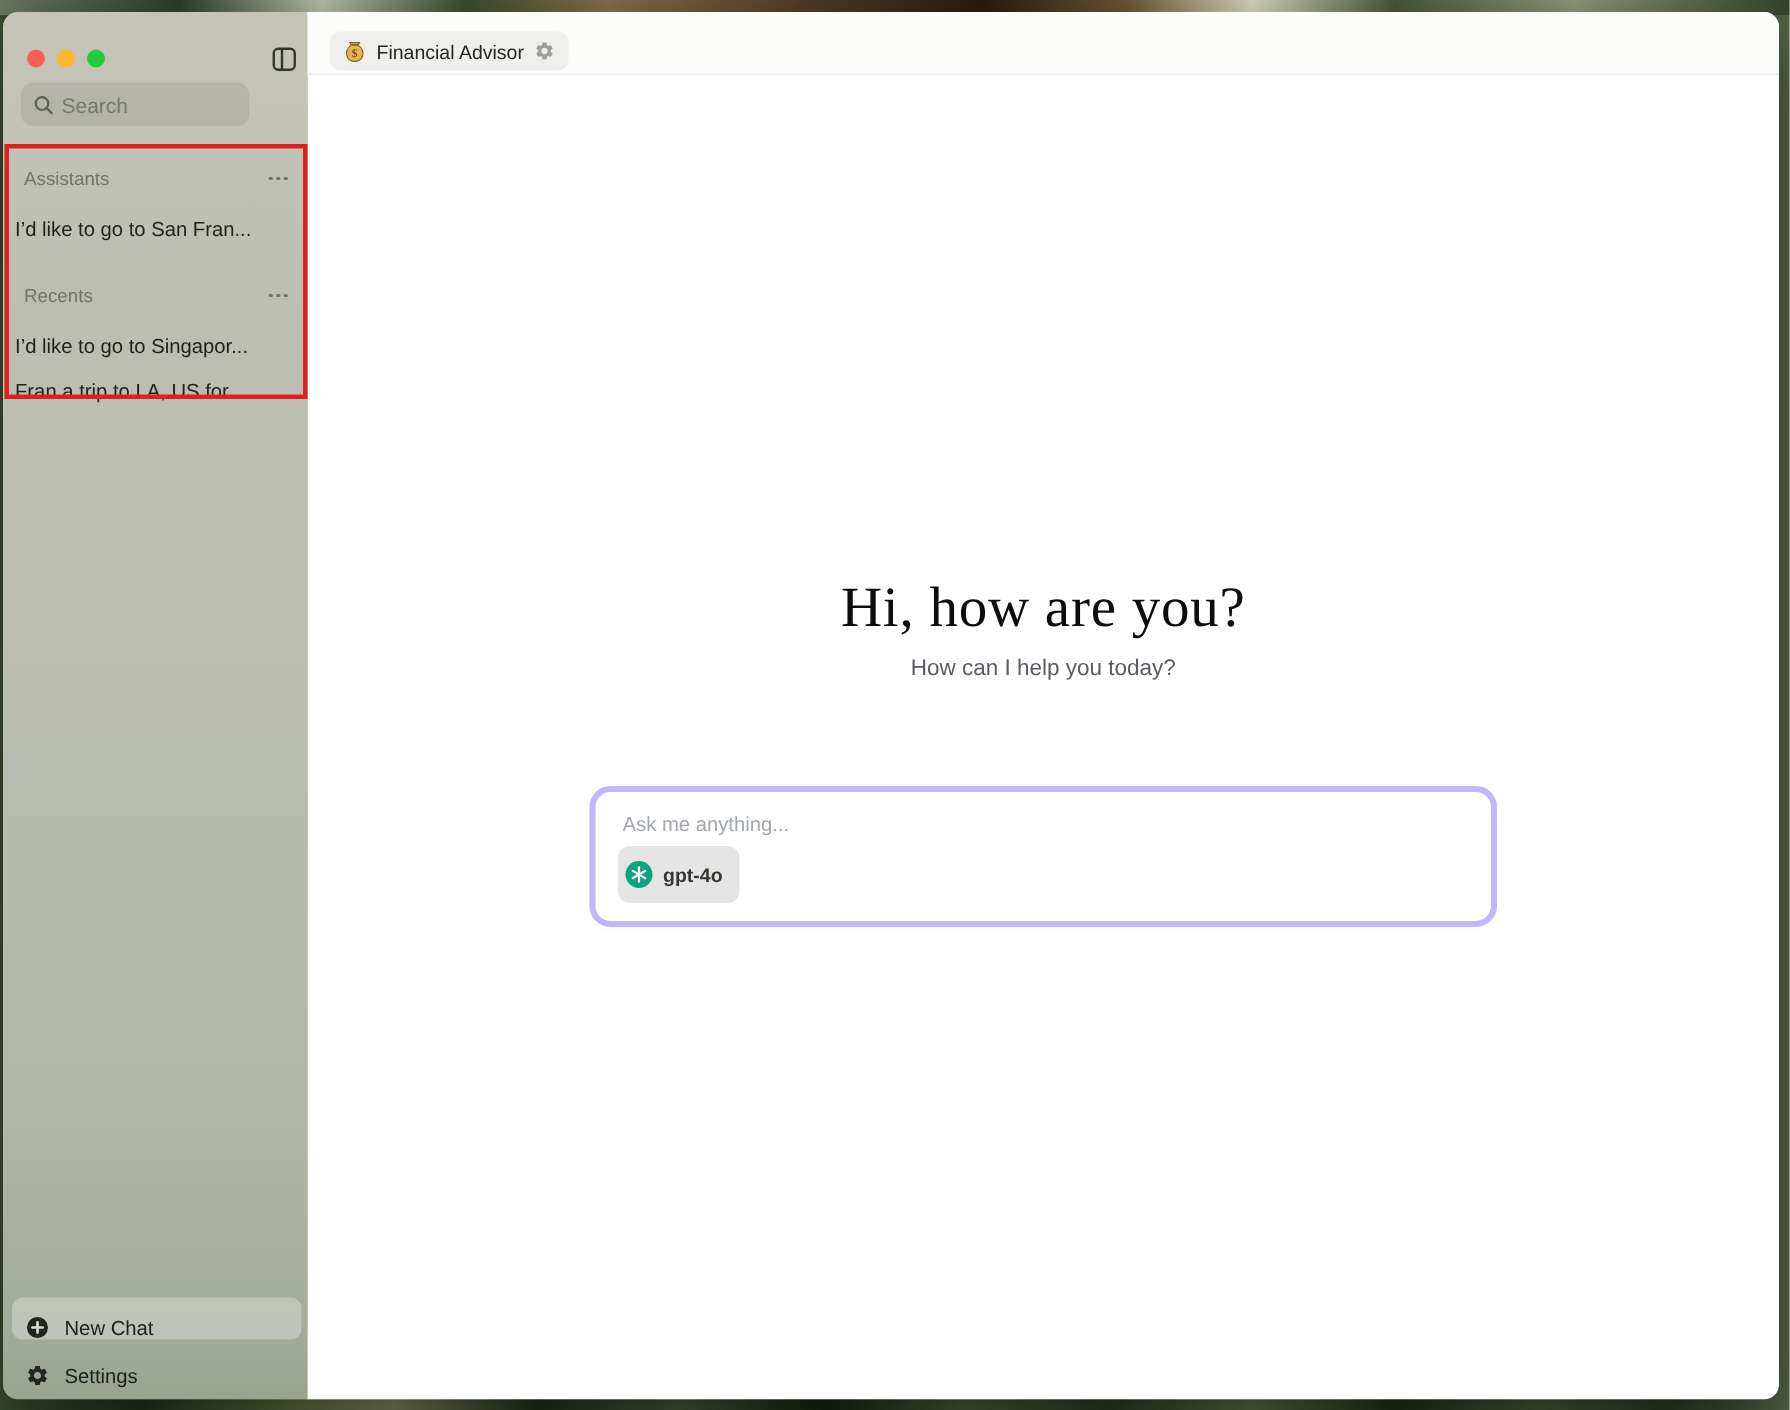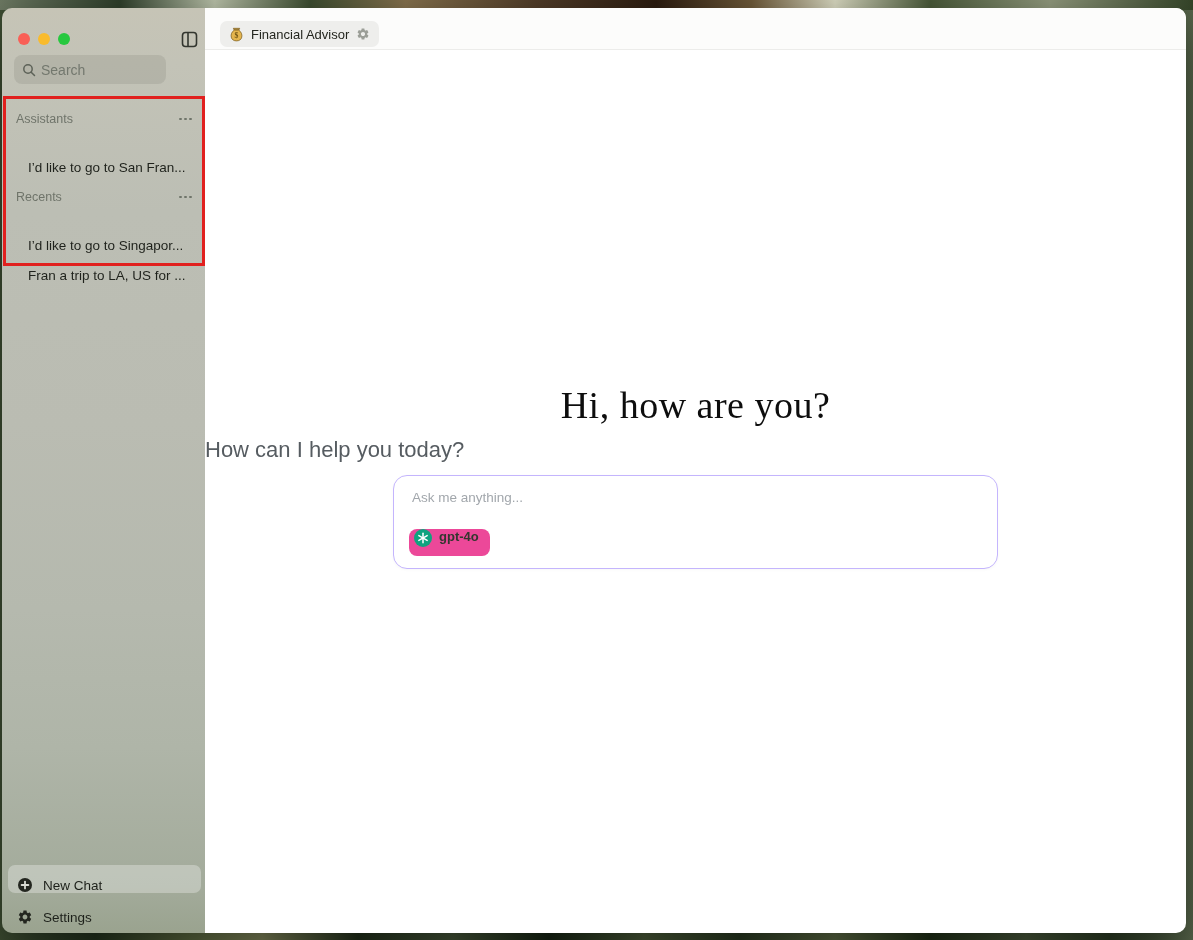--- a/index.html
+++ b/index.html
@@ -45,24 +45,23 @@
     font-family:"Liberation Sans",sans-serif; font-size:14px; color:#3c4038;
   }
   .search-wrap input::placeholder { color:#73786e; opacity:1; }
 
   .section-header {
     position:absolute; left:14px; right:10px; height:16px;
     display:flex; align-items:center; justify-content:space-between;
     font-size:12.5px; font-weight:500; color:#6f746a;
   }
   .chat-item {
-    position:absolute; left:26px; right:8px; height:18px;
+    position:absolute; left:8px; right:8px; height:18px;
     font-size:13.5px; color:#1f221c; white-space:nowrap; overflow:hidden;
     cursor:default;
-    margin-top:15px;
   }
   .ellipsis-dots { display:flex; gap:2.5px; padding-right:3px; cursor:pointer; }
   .ellipsis-dots i { width:2.6px; height:2.6px; border-radius:50%; background:#6f746a; }
 
   .annotation-rect {
     position:absolute; left:1px; top:88px; width:202px; height:170px;
     border:3px solid #e1201e; pointer-events:none; z-index:5;
   }
 
   .sidebar-footer { position:absolute; left:6px; right:4px; bottom:8px; }
@@ -90,38 +89,38 @@
   }
   .tab-label { font-size:13px; font-weight:500; color:#24261f; }
   .tab-gear { display:flex; align-items:center; cursor:pointer; }
 
   .greeting-title {
     position:absolute; top:375px; left:0; width:100%; text-align:center;
     font-family:"Liberation Serif", serif; font-size:38px; font-weight:400;
     color:#0d0d0d; letter-spacing:0.5px;
   }
   .greeting-sub {
-    position:absolute; top:429px; left:0; width:100%; 
-    font-size:22px; color:#565c61;
+    position:absolute; top:429px; left:0; width:100%; text-align:center;
+    font-size:15px; color:#565c61;
   }
   .composer {
-    position:absolute; left:188px; top:467px; width:605px; height:94px;
-    background:#ffffff; border:1px solid #c4b5fd; border-radius:14px;
+    position:absolute; left:188px; top:516px; width:605px; height:94px;
+    background:#ffffff; border:4px solid #c4b5fd; border-radius:14px;
     box-shadow:0 1px 3px rgba(0,0,0,0.03);
   }
   .composer input {
     position:absolute; left:18px; top:14px; width:560px; border:none; outline:none;
     font-family:"Liberation Sans",sans-serif; font-size:13.5px; color:#333;
     background:transparent;
   }
   .composer input::placeholder { color:#a2a7ac; opacity:1; }
   .model-chip {
-    position:absolute; left:15px; bottom:12px; height:27px;
-    background:#ec4899; border-radius:8px;
-    display:flex; align-items:flex-start; gap:7px; padding:0 11px 0 5px;
+    position:absolute; left:15px; bottom:12px; height:38px;
+    background:#e5e5e5; border-radius:8px;
+    display:flex; align-items:center; gap:7px; padding:0 11px 0 5px;
     cursor:pointer;
   }
   .openai-badge {
     width:18px; height:18px; border-radius:50%; background:#10a37f;
     display:flex; align-items:center; justify-content:center;
   }
   .model-label { font-size:13px; font-weight:600; color:#33372f; }
 </style>
 </head>
 <body>

